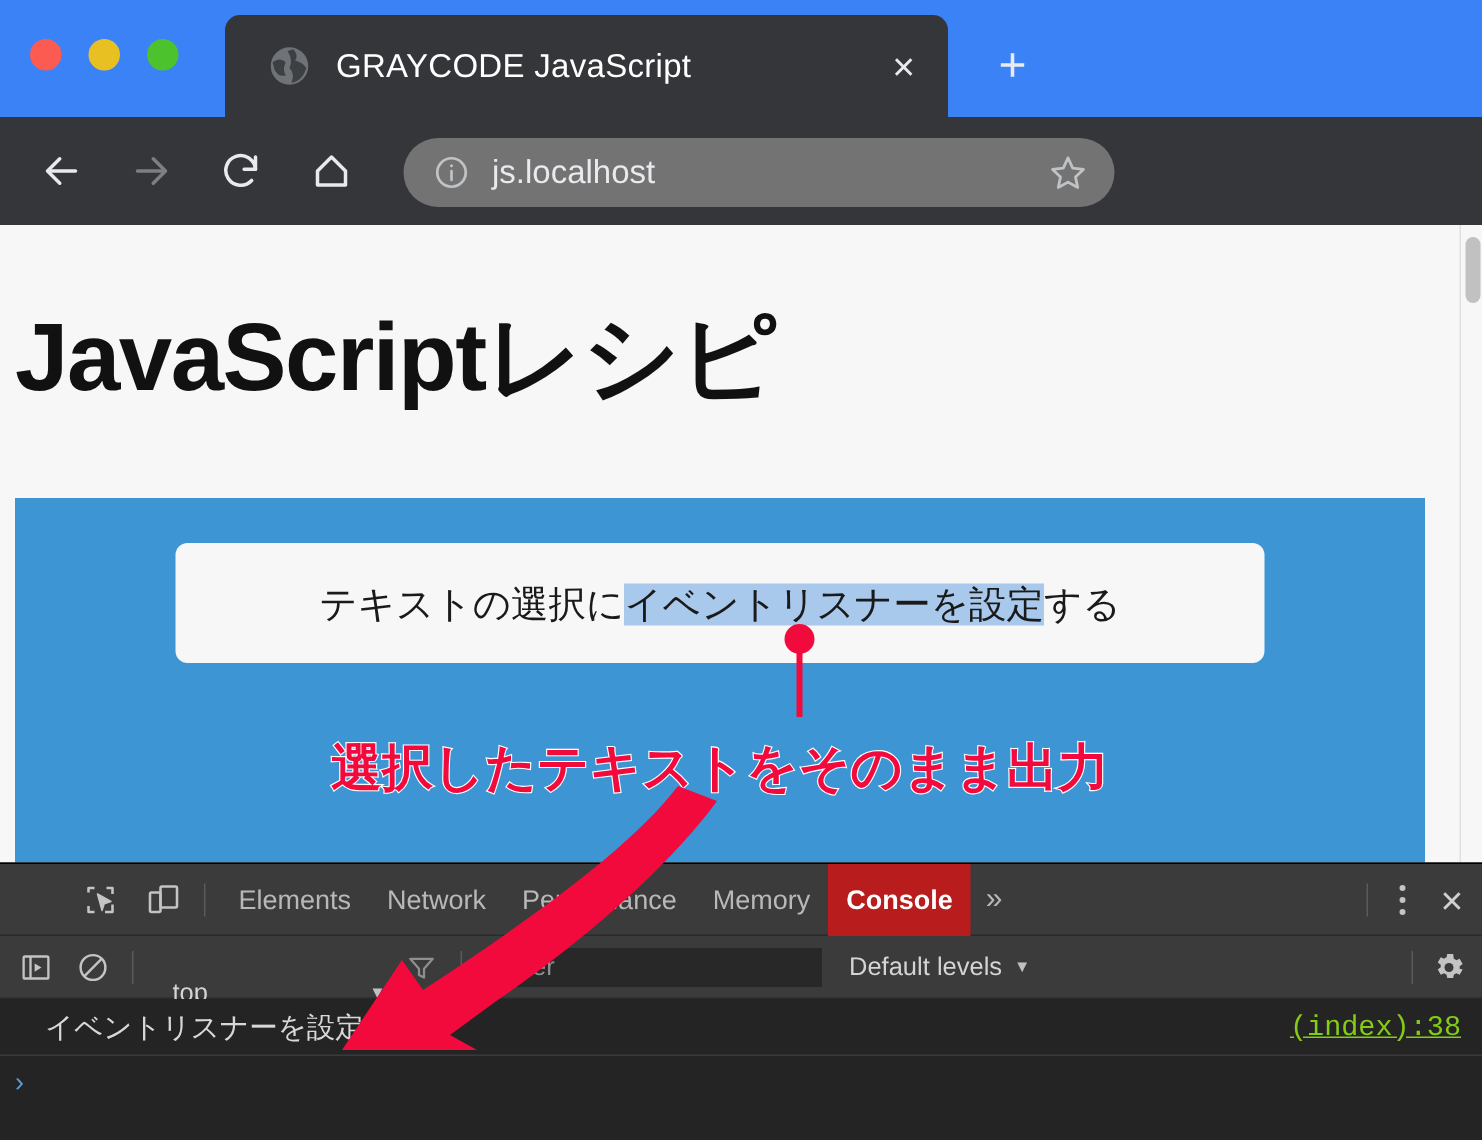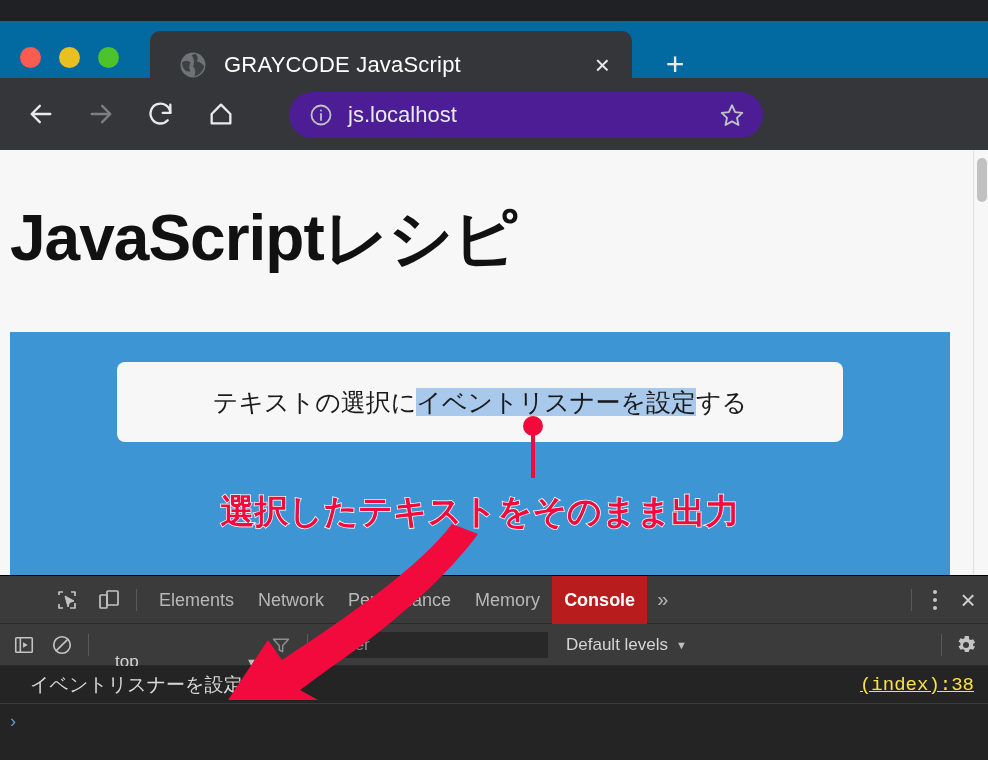--- a/index.html
+++ b/index.html
@@ -26,22 +26,21 @@
     width: 988px;
     height: 150px;
     background: #202124;
   }
 
   .tabstrip {
     position: absolute;
     top: 0; left: 0;
     width: 988px;
     height: 78px;
-    background: #0369a1;
-    margin-top: 21px;
+    background: #3b82f6;
   }
 
   .traffic-lights {
     position: absolute;
     top: 26px;
     left: 20px;
     display: flex;
     gap: 18px;
     align-items: center;
   }
@@ -122,25 +121,25 @@
     flex: 0 0 auto;
     cursor: pointer;
   }
   .tb-back    { margin-left: 18px; }
   .tb-forward { margin-left: 14px; }
   .tb-reload  { margin-left: 14px; }
   .tb-home    { margin-left: 14px; }
 
   .omnibox {
     position: absolute;
-    left: 289px;
+    left: 269px;
     top: 14px;
     width: 474px;
     height: 46px;
-    background: #4c1d95;
+    background: #737373;
     border-radius: 23px;
     display: flex;
     align-items: center;
     cursor: text;
   }
   .omni-info {
     margin-left: 20px;
     width: 24px; height: 24px;
     flex: 0 0 auto;
   }
@@ -504,21 +503,21 @@
     padding: 0 14px 0 30px;
   }
   .console-msg {
     color: #d8d8d8;
     font-size: 19px;
     white-space: nowrap;
   }
   .console-source {
     position: absolute;
     right: 14px;
-    color: #fde047;
+    color: #84cc16;
     font-size: 19px;
     font-family: "Liberation Mono", monospace;
     text-decoration: underline;
     cursor: pointer;
   }
   .console-prompt {
     position: relative;
     height: 34px;
     display: flex;
     align-items: center;

